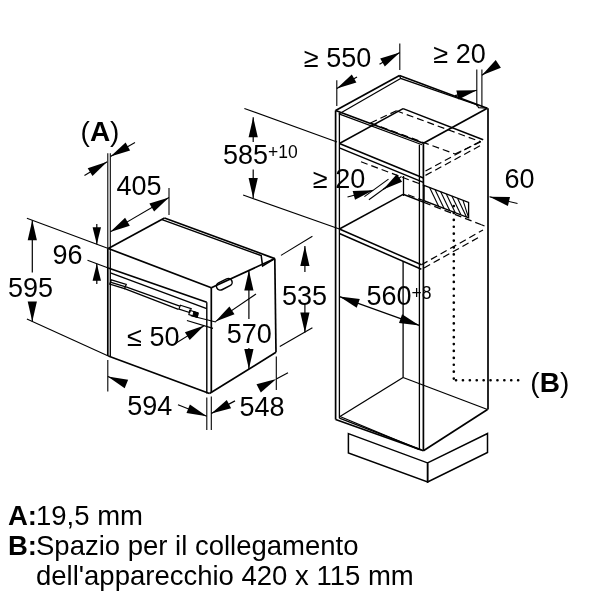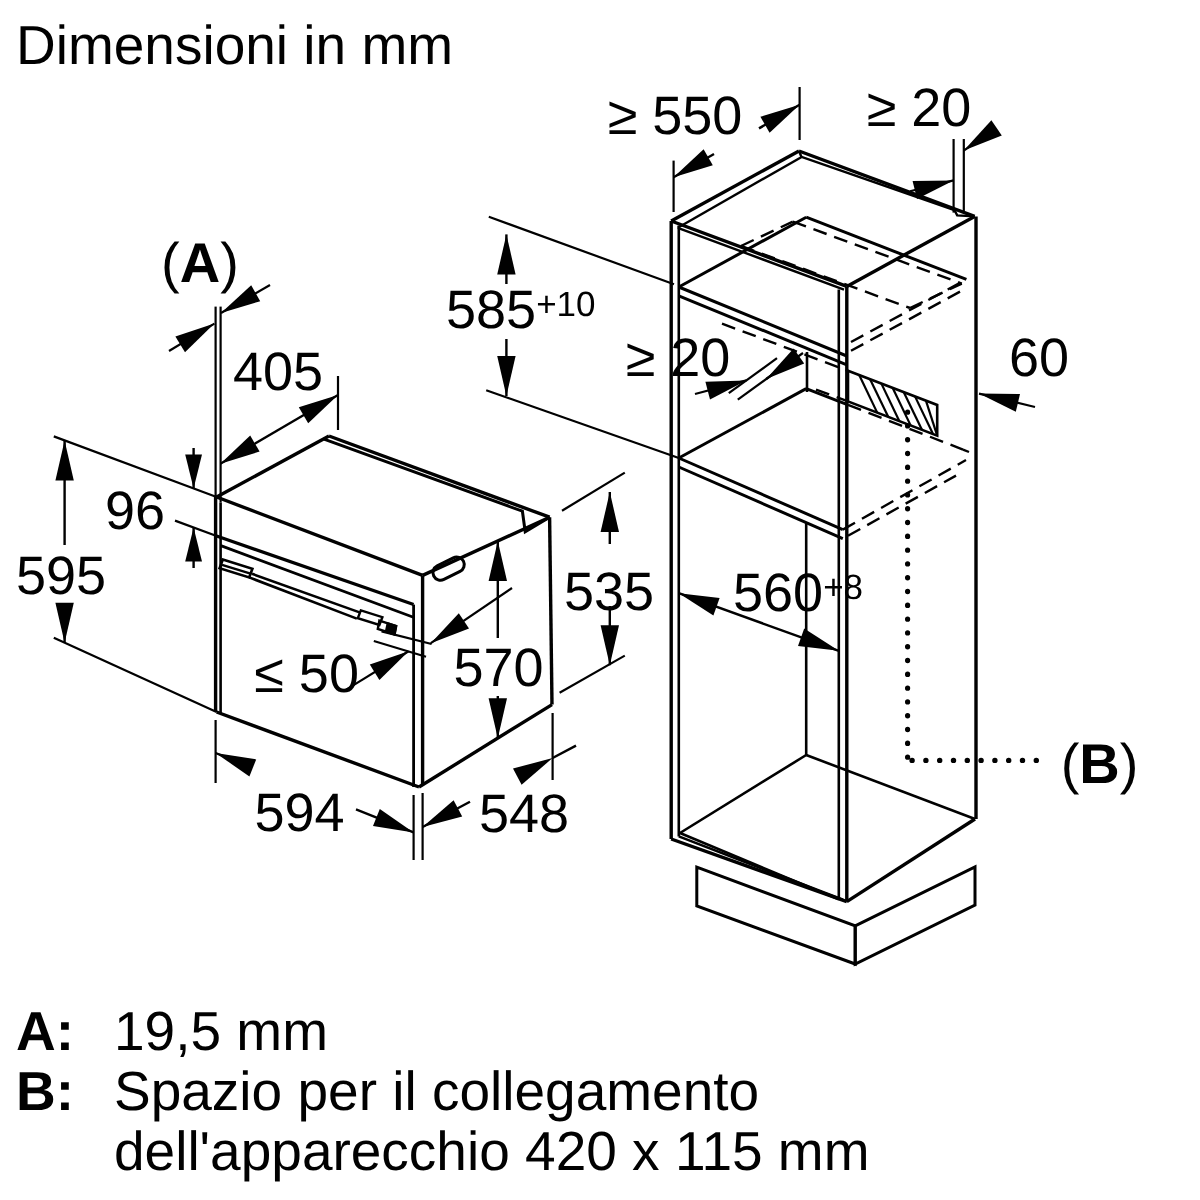--- a/index.html
+++ b/index.html
@@ -3,27 +3,26 @@
 <meta charset="utf-8">
 <style>
   html,body { margin:0; padding:0; background:#fff; }
   #page { position:relative; width:600px; height:600px; background:#fff; overflow:hidden;
           font-family:"Liberation Sans", sans-serif; color:#000; opacity:0.999; transform:translateZ(0); will-change:transform; }
   #title { position:absolute; left:8px; top:7px; font-size:27.5px; }
   svg text { font-family:"Liberation Sans", sans-serif; fill:#000; }
   #legend { position:absolute; left:8px; top:0; width:590px; }
   .lrow { position:absolute; left:0; font-size:27.5px; line-height:1; white-space:nowrap; }
   .lkey { font-weight:bold; }
-  .lval { position:absolute; left:49px; }
+  .lval { position:absolute; left:28px; }
 </style>
 </head>
 <body>
 
 <div id="page">
-  <div id="title">Dimensioni in mm</div>
   <svg width="600" height="600" viewBox="0 0 600 600">
 <g>
 <line x1="108.3" y1="248.5" x2="164.5" y2="218.0" stroke="#000" stroke-width="1.7" stroke-linecap="butt"></line>
 <line x1="164.5" y1="218.0" x2="274.8" y2="258.6" stroke="#000" stroke-width="1.7" stroke-linecap="butt"></line>
 <line x1="211.3" y1="287.7" x2="274.8" y2="258.6" stroke="#000" stroke-width="1.7" stroke-linecap="butt"></line>
 <path d="M162.0 219.6 L261.2 255.6 L262.6 265.9 L274.8 258.6" fill="none" stroke="#000" stroke-width="1.5" stroke-linejoin="miter"></path>
 <line x1="108.3" y1="248.5" x2="211.3" y2="287.7" stroke="#000" stroke-width="1.7" stroke-linecap="butt"></line>
 <line x1="108.3" y1="268.0" x2="206.8" y2="302.3" stroke="#000" stroke-width="1.6" stroke-linecap="butt"></line>
 <line x1="110.4" y1="272.8" x2="206.7" y2="308.6" stroke="#000" stroke-width="1.4" stroke-linecap="butt"></line>
 <line x1="107.8" y1="248.5" x2="107.8" y2="356.0" stroke="#000" stroke-width="1.7" stroke-linecap="butt"></line>

